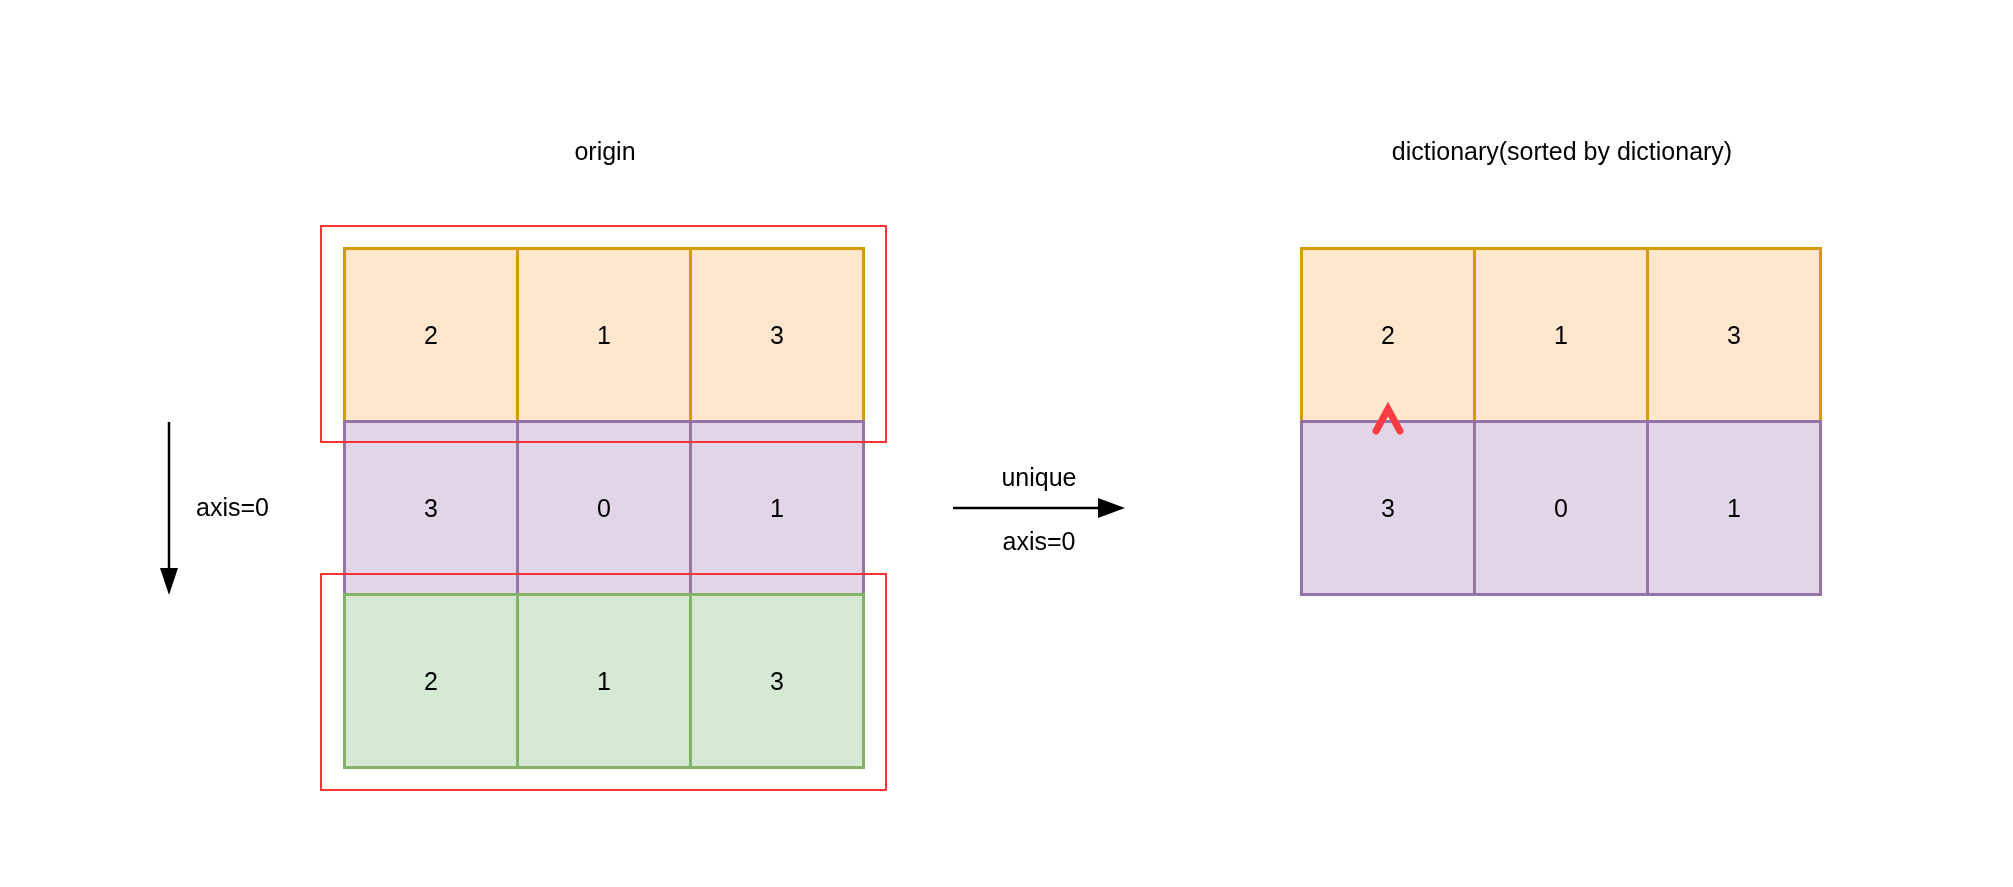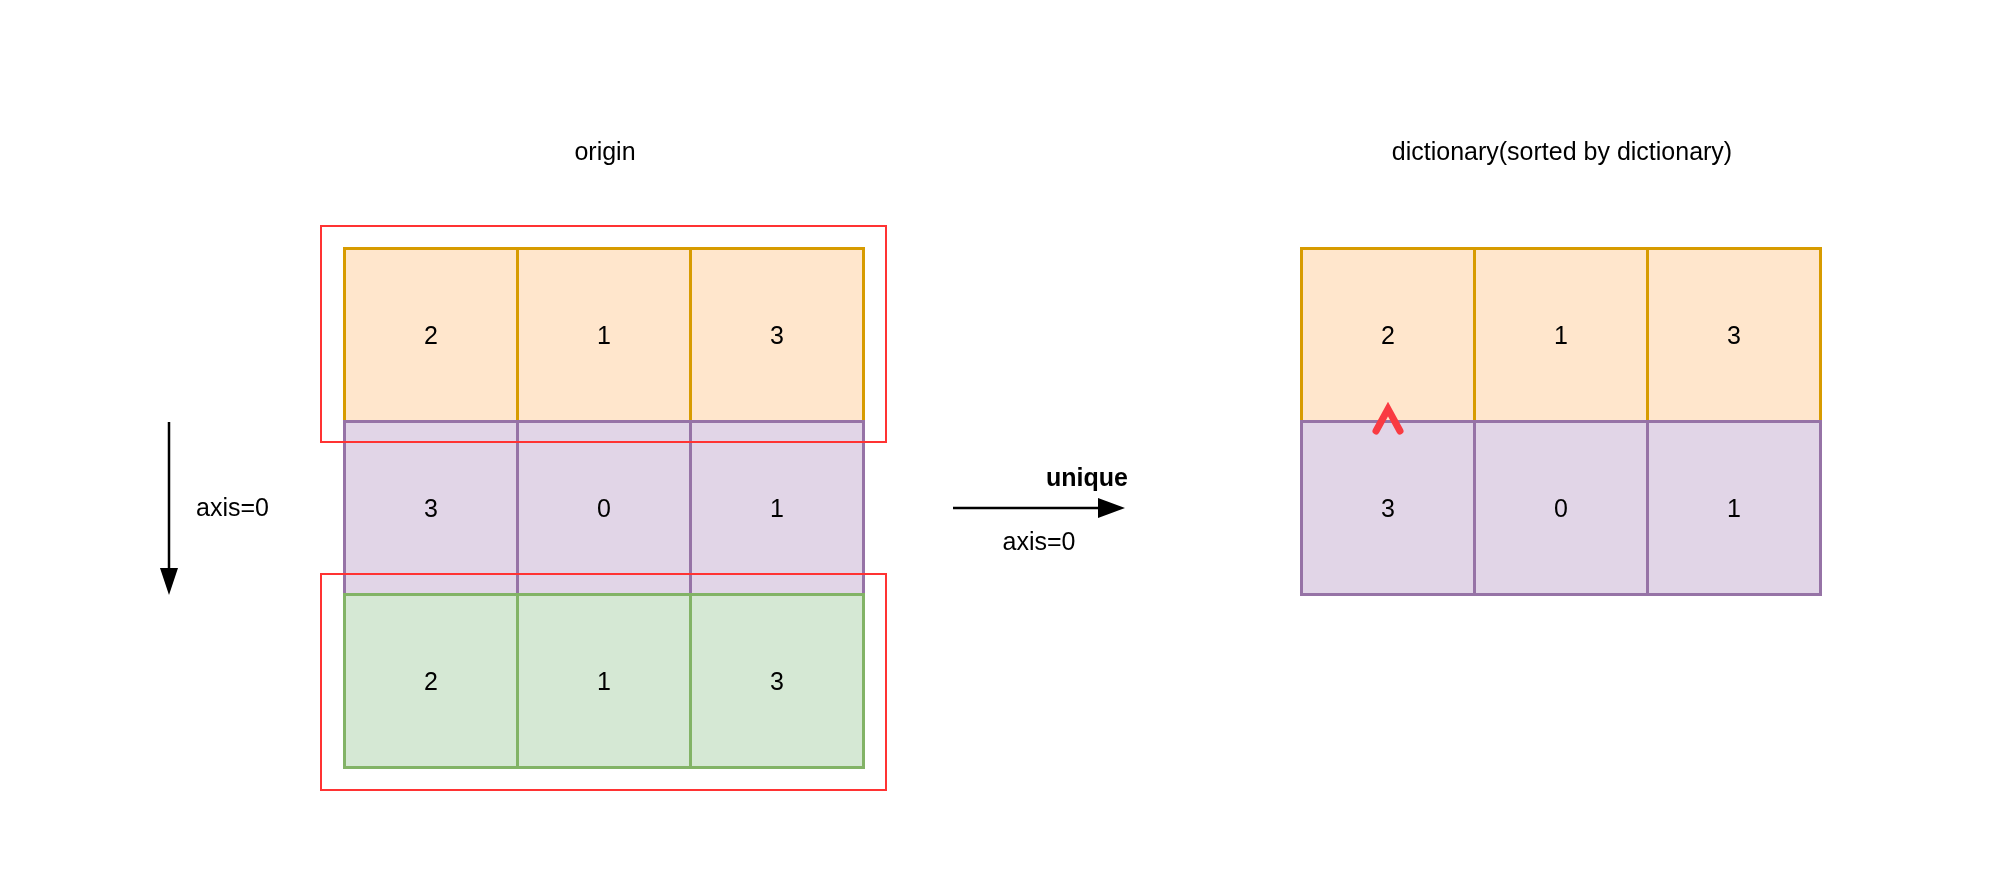--- a/index.html
+++ b/index.html
@@ -23,21 +23,21 @@
   .origin-title    { left: 343px; width: 524px; top: 137px; }
   .processed-title { left: 1300px; width: 524px; top: 137px; }
 
   .small-label {
     position: absolute;
     font-size: 25px;
     line-height: 29px;
     white-space: nowrap;
   }
   .axis-left-label   { left: 196px;  top: 493px; }
-  .unique-label      { left: 950px;  width: 178px; top: 463px; text-align: right; font-weight: bold; }
+  .unique-label      { left: 950px;  width: 178px; top: 463px; text-align: center; }
   .unique-axis-label { left: 950px;  width: 178px; top: 527px; text-align: center; }
 
   .matrix { position: absolute; z-index: 1; }
   .origin-matrix    { left: 343px; top: 247px; }
   .processed-matrix { left: 1300px; top: 247px; }
 
   .mrow { position: absolute; left: 0; display: flex; }
   .cell {
     box-sizing: border-box;
     width: 176px;

